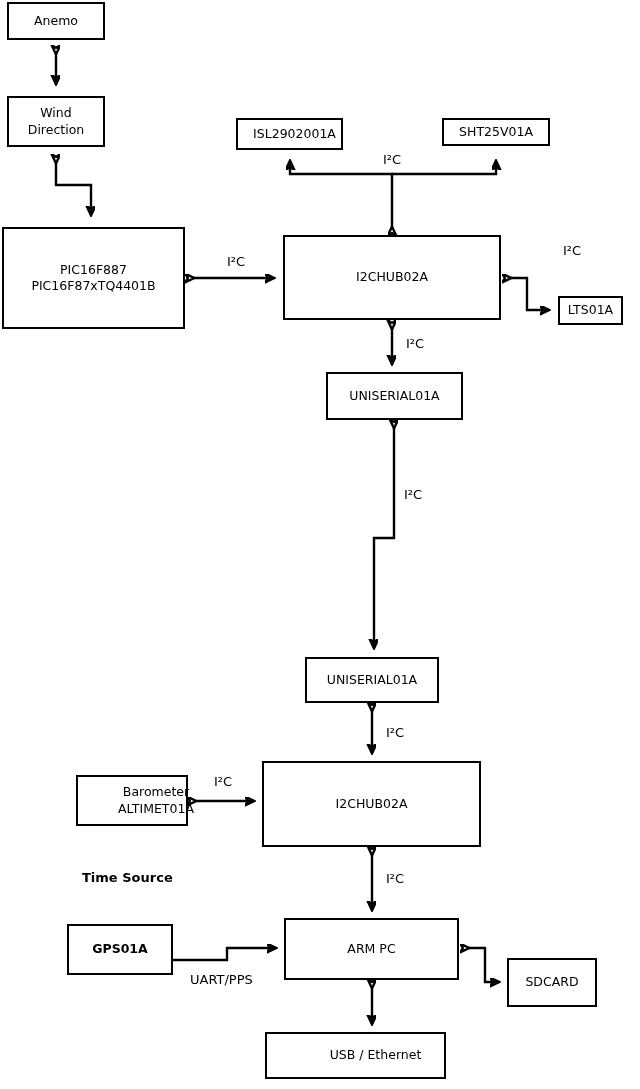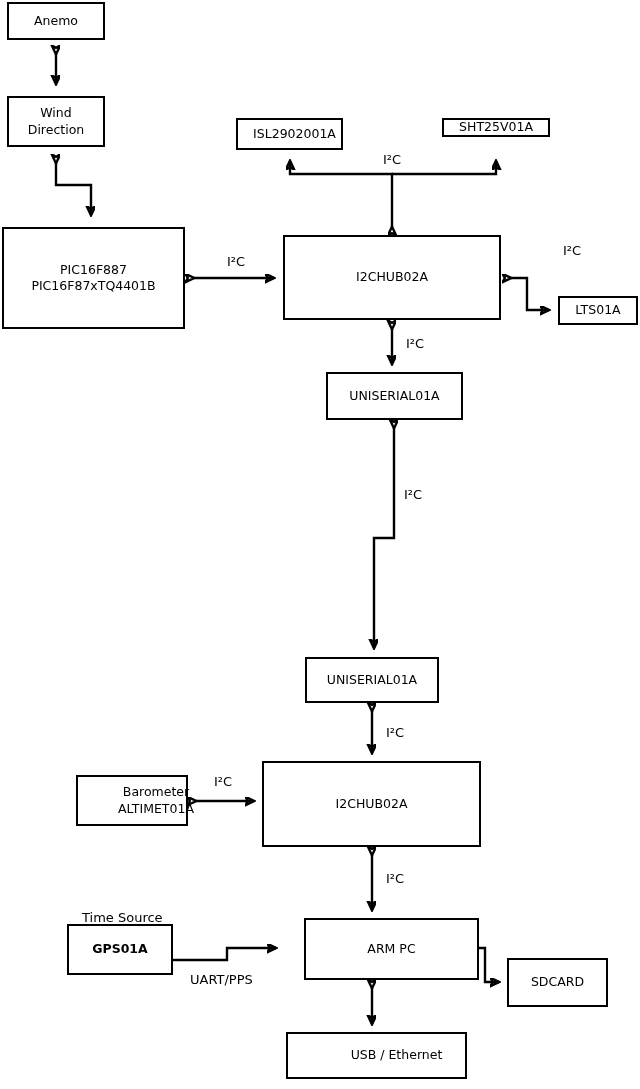--- a/index.html
+++ b/index.html
@@ -67,29 +67,29 @@
 
   <div class="node" style="left:2px;top:227px;width:183px;height:102px;justify-content:center;">
     <span class="lbl">PIC16F887
 PIC16F87xTQ4401B</span>
   </div>
 
   <div class="node" style="left:236px;top:118px;width:107px;height:32px;padding-left:10px;">
     <span class="lbl">ISL2902001A</span>
   </div>
 
-  <div class="node" style="left:442px;top:118px;width:108px;height:19px;">
+  <div class="node" style="left:442px;top:118px;width:108px;height:28px;">
     <span class="lbl">SHT25V01A</span>
   </div>
 
   <div class="node" style="left:283px;top:235px;width:218px;height:85px;">
     <span class="lbl">I2CHUB02A</span>
   </div>
 
-  <div class="node" style="left:558px;top:296px;width:80px;height:29px;">
+  <div class="node" style="left:558px;top:296px;width:65px;height:29px;">
     <span class="lbl">LTS01A</span>
   </div>
 
   <div class="node" style="left:326px;top:372px;width:137px;height:48px;">
     <span class="lbl">UNISERIAL01A</span>
   </div>
 
   <div class="node" style="left:305px;top:657px;width:134px;height:46px;">
     <span class="lbl">UNISERIAL01A</span>
   </div>
@@ -100,29 +100,29 @@
 
   <div class="node" style="left:76px;top:775px;width:112px;height:51px;padding-left:48px;">
     <span class="lbl">Barometer
 ALTIMET01A</span>
   </div>
 
   <div class="node" style="left:67px;top:924px;width:106px;height:51px;font-weight:bold;">
     <span class="lbl">GPS01A</span>
   </div>
 
-  <div class="node" style="left:284px;top:918px;width:175px;height:62px;margin-left:20px;">
+  <div class="node" style="left:284px;top:918px;width:175px;height:62px;">
     <span class="lbl">ARM PC</span>
   </div>
 
-  <div class="node" style="left:507px;top:958px;width:101px;height:49px;">
+  <div class="node" style="left:507px;top:958px;width:90px;height:49px;">
     <span class="lbl">SDCARD</span>
   </div>
 
-  <div class="node" style="left:286px;top:1032px;width:181px;height:47px;padding-left:40px;">
+  <div class="node" style="left:265px;top:1032px;width:181px;height:47px;padding-left:40px;">
     <span class="lbl">USB / Ethernet</span>
   </div>
 
   <div class="elabel" style="left:227px;top:254px;">I²C</div>
 
   <div class="elabel" style="left:383px;top:152px;">I²C</div>
 
   <div class="elabel" style="left:563px;top:243px;">I²C</div>
 
   <div class="elabel" style="left:406px;top:336px;">I²C</div>
@@ -130,15 +130,15 @@
   <div class="elabel" style="left:404px;top:487px;">I²C</div>
 
   <div class="elabel" style="left:386px;top:725px;">I²C</div>
 
   <div class="elabel" style="left:214px;top:774px;">I²C</div>
 
   <div class="elabel" style="left:386px;top:871px;">I²C</div>
 
   <div class="elabel" style="left:190px;top:972px;text-align:right;">UART/PPS</div>
 
-  <div class="elabel" style="left:82px;top:910px;">Time Source</div>
+  <div class="elabel" style="left:82px;top:870px;font-weight:bold;">Time Source</div>
 
 </div>
 
 </body></html>

